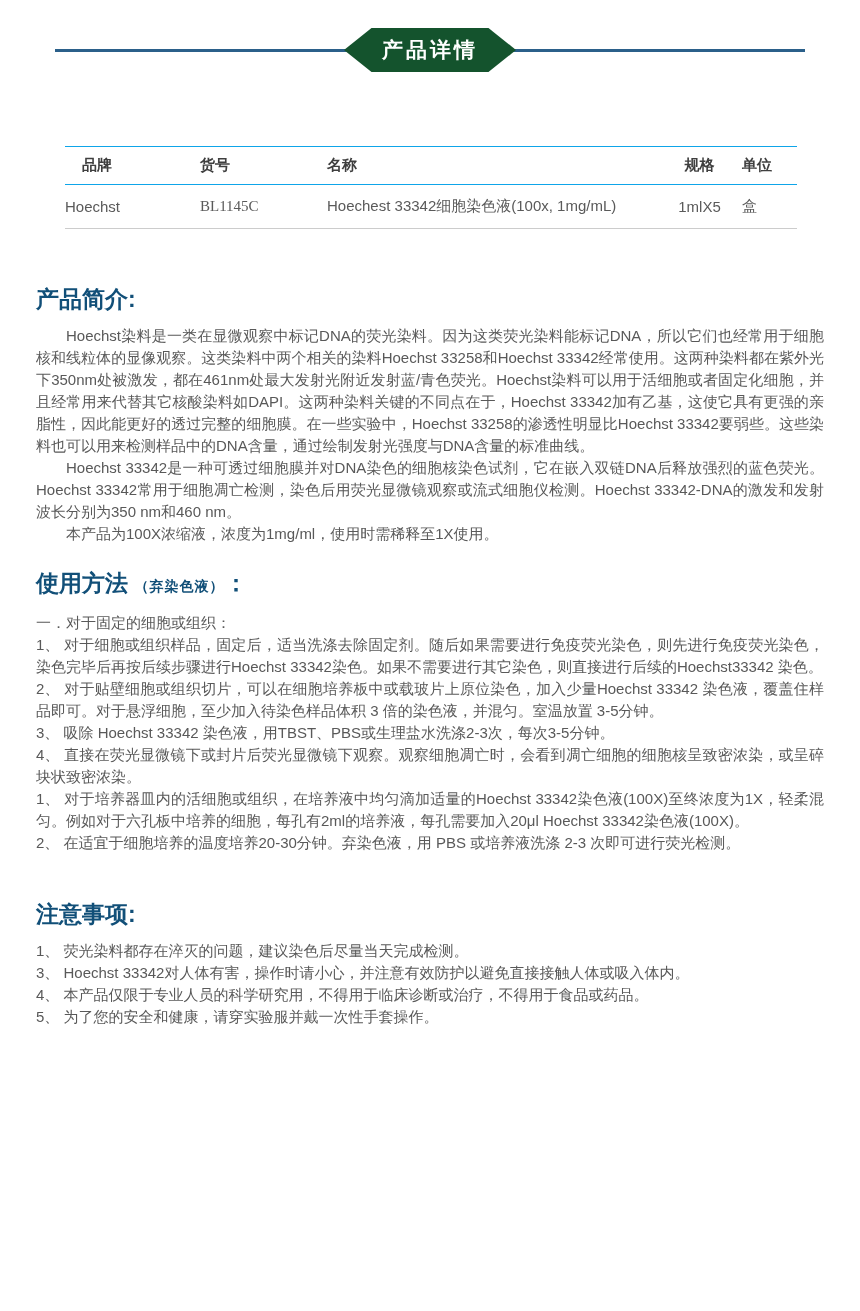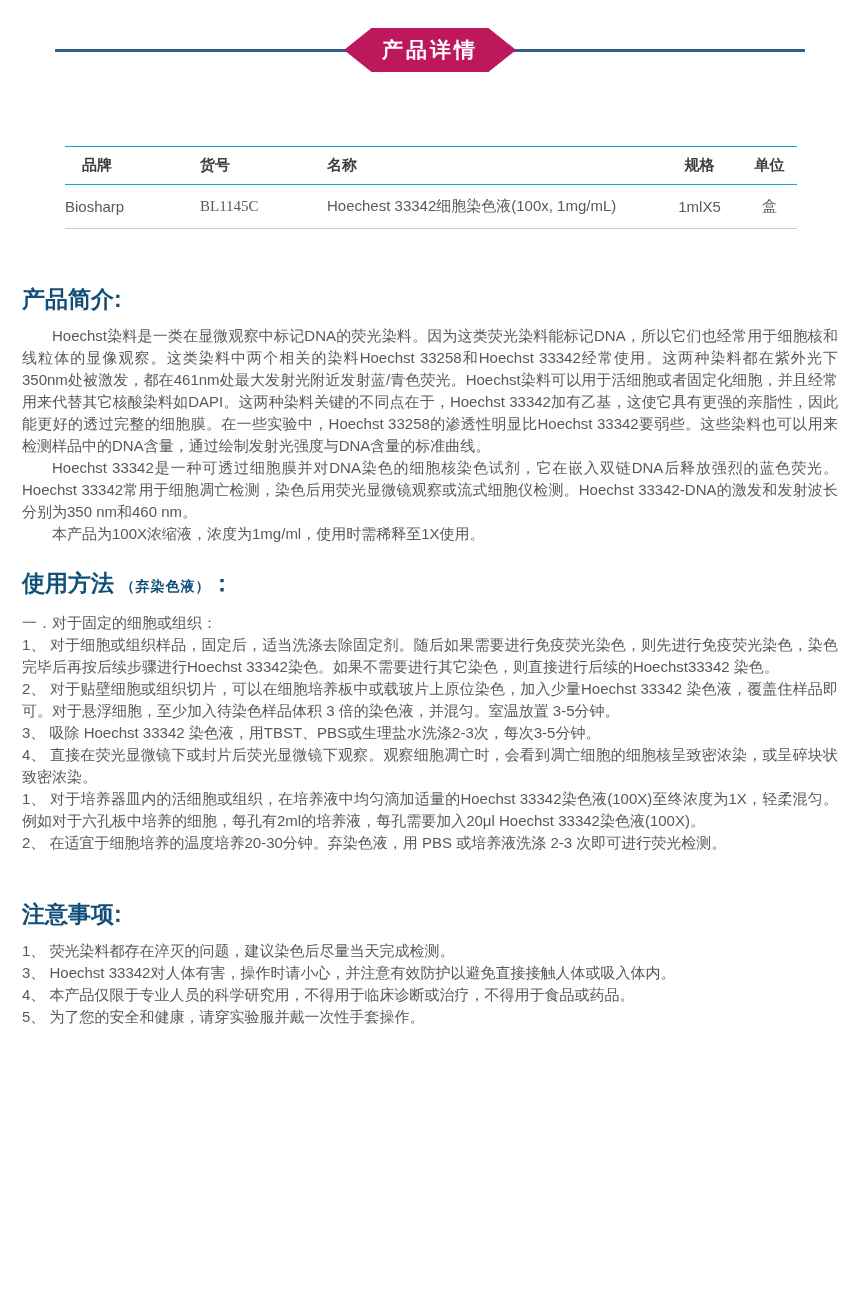--- a/index.html
+++ b/index.html
@@ -16,21 +16,21 @@
   }
   
   .header { position:relative; height:44px; margin:28px 55px 0 55px; }
   .header-line {
     position:absolute; top:21px; left:0; right:0; height:3px;
     background:#2b608a;
   }
   .badge {
     position:absolute; left:50%; top:0; transform:translateX(-50%);
     width:172px; height:44px;
-    background:#be185d;
+    background:#14532d;
     clip-path:polygon(16% 0, 84% 0, 100% 50%, 84% 100%, 16% 100%, 0 50%);
     color:#ffffff; font-size:21px; font-weight:bold; letter-spacing:3px;
     display:flex; align-items:center; justify-content:center;
   }
   
   .product-table {
     width:732px; margin:74px 0 0 65px;
     border-collapse:collapse;
     font-size:15px;
   }
@@ -41,23 +41,23 @@
     font-weight:normal;
     vertical-align:middle;
   }
   .product-table tr.data-row td { border-bottom:1px solid #cccccc; padding:12px 0; }
   .product-table th { color:#3f3f3f; font-weight:bold; }
   .product-table td { color:#5a5a5a; }
   .product-table .c1 { width:135px; padding-left:17px; }
   .product-table .c2 { width:127px;font-family:Liberation Serif, serif; }
   .product-table .c3 { width:330px; }
   .product-table .c4 { width:85px; text-align:center; }
-  .product-table .c5 { width:55px; text-align:center;font-family:Liberation Serif, serif; }
+  .product-table .c5 { width:55px; text-align:left;font-family:Liberation Serif, serif; }
   
-  .section { margin:0 22px; }
+  .section { margin:0 36px; }
   .section-heading {
     color:#114f78; font-size:23px; font-weight:bold; line-height:28px;
   }
   .heading-note { font-size:14px; font-weight:bold; letter-spacing:1px; }
   .body-text {
     font-size:15px; line-height:22px; color:#595959; text-align:justify;
   }
   .indent { text-indent:2em; }
   .intro-heading  { margin-top:56px; }
   .intro-body     { margin-top:12px; }
@@ -83,21 +83,21 @@
       <tr>
         <th class="c1">品牌</th>
         <th class="c2">货号</th>
         <th class="c3">名称</th>
         <th class="c4">规格</th>
         <th class="c5">单位</th>
       </tr>
     </thead>
     <tbody>
       <tr class="data-row">
-        <td class="c1">Biosharp</td>
+        <td class="c1">Hoechst</td>
         <td class="c2">BL1145C</td>
         <td class="c3">Hoechest 33342细胞染色液(100x, 1mg/mL)</td>
         <td class="c4">1mlX5</td>
         <td class="c5">盒</td>
       </tr>
     </tbody>
   </table>
 
   <div class="section">
     <div class="section-heading intro-heading">产品简介:</div>

